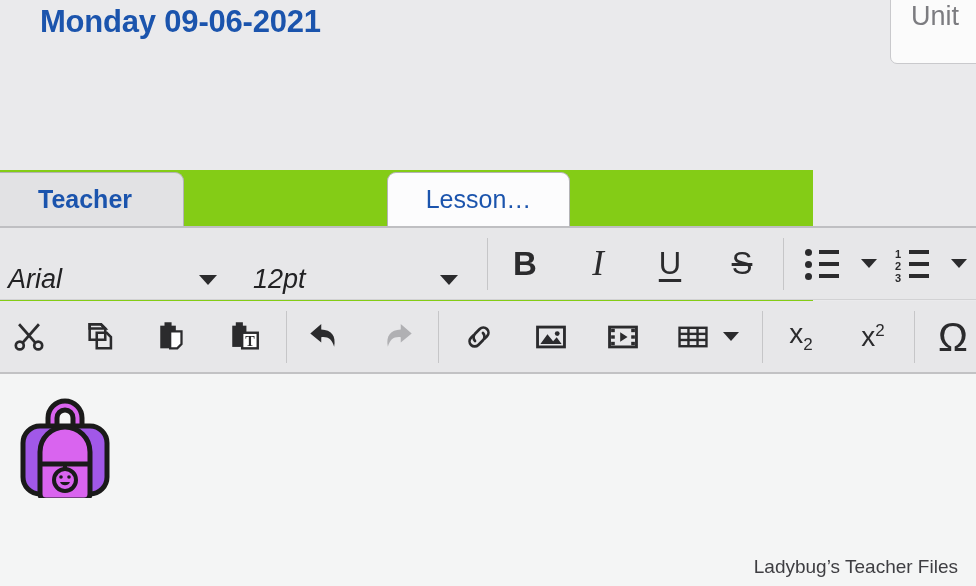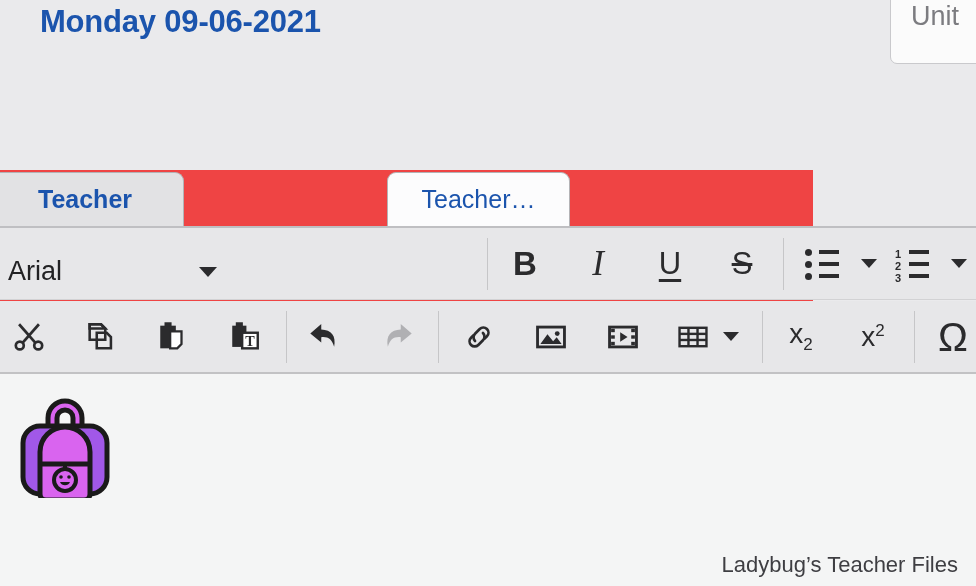--- a/index.html
+++ b/index.html
@@ -11,21 +11,21 @@
     height: 586px;
     overflow: hidden;
     background: #eaeaec;
     font-family: "Liberation Sans", sans-serif;
     -webkit-font-smoothing: antialiased;
   }
   #app {
     position: relative;
     width: 813px;
     height: 586px;
-    background: #ef4444;
+    background: #84cc16;
   }
 
   
   .header {
     position: absolute;
     left: 0;
     top: 0;
     width: 976px;
     height: 170px;
     background: #eaeaec;
@@ -128,24 +128,25 @@
     position: absolute;
     top: 10px;
     width: 1px;
     height: 52px;
     background: #c6c6c8;
   }
 
   
   .select-field {
     position: absolute;
-    top: 8px;
+    top: 16px;
     height: 71px;
     display: flex;
     align-items: center;
+    font-style: italic;
   }
   .select-label {
     font-size: 27px;
     color: #222224;
     white-space: nowrap;
   }
   .caret {
     width: 0;
     height: 0;
     border-left: 9px solid transparent;
@@ -221,21 +222,21 @@
     position: absolute;
     left: 18px;
     top: 16px;
     width: 94px;
     height: 108px;
   }
   .watermark {
     position: absolute;
     right: 18px;
     bottom: 8px;
-    font-size: 22px;
+    font-size: 19px;
     color: #3e3e42;
     white-space: nowrap;
   }
 </style>
 </head>
 <body>
 
 <div id="app">
 
   <div class="header">
@@ -244,31 +245,35 @@
     <div class="unit-box">
       <span class="unit-box-label">Unit</span>
     </div>
   </div>
 
   <div class="tabstrip">
     <div class="tab tab-0 is-active">
       <span>Teacher</span>
     </div>
     <div class="tab tab-2">
-      <span>Teacher…</span>
+      <span>Lesson…</span>
     </div>
   </div>
 
   <div class="toolbar toolbar-row1">
 
     <div class="select-field" style="left:0px; width:230px;">
       <span class="select-label" style="position:absolute; left:8px;">Arial</span>
       <span class="caret" style="position:absolute; left:199px; top:31px;"></span>
     </div>
 
+    <div class="select-field" style="left:245px; width:230px;">
+      <span class="select-label" style="position:absolute; left:8px;">12pt</span>
+      <span class="caret" style="position:absolute; left:195px; top:31px;"></span>
+    </div>
 
     <div class="tb-sep" style="left:487px;"></div>
 
     <div class="tb-item" style="left:500px; width:50px;">
       <span class="glyph glyph-bold">B</span>
     </div>
     <div class="tb-item" style="left:573px; width:50px;">
       <span class="glyph glyph-italic">I</span>
     </div>
     <div class="tb-item" style="left:645px; width:50px;">

